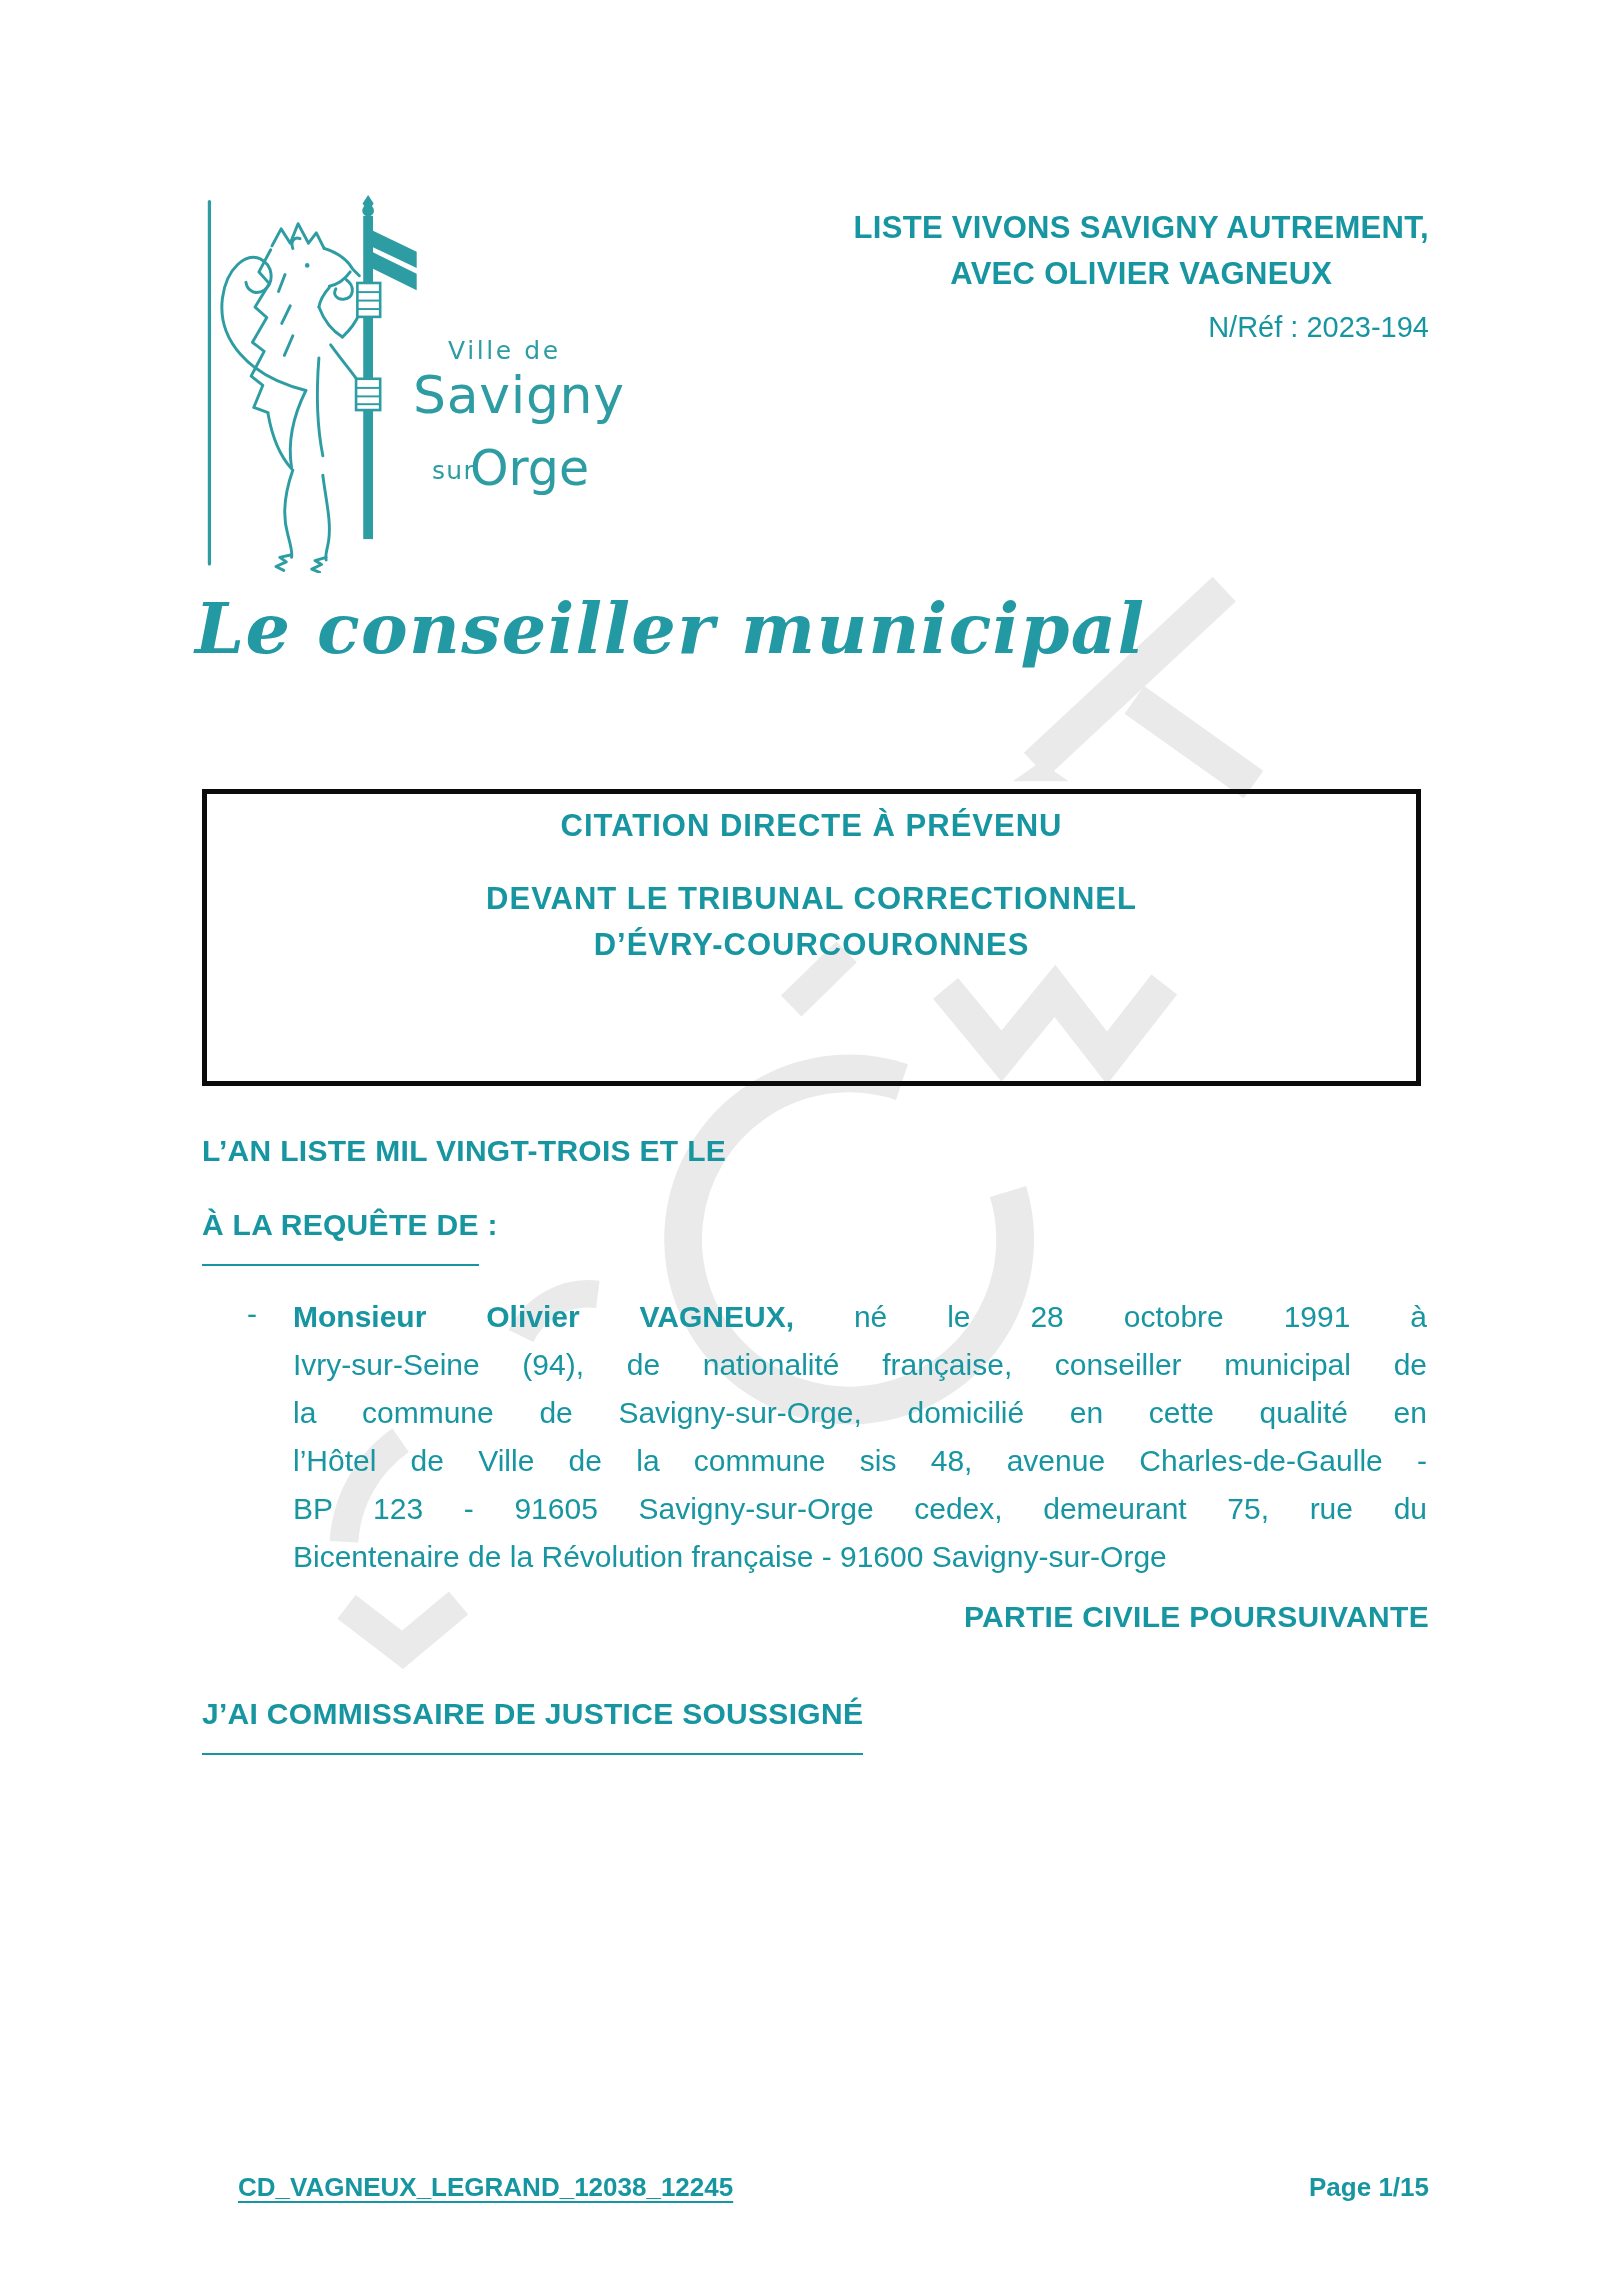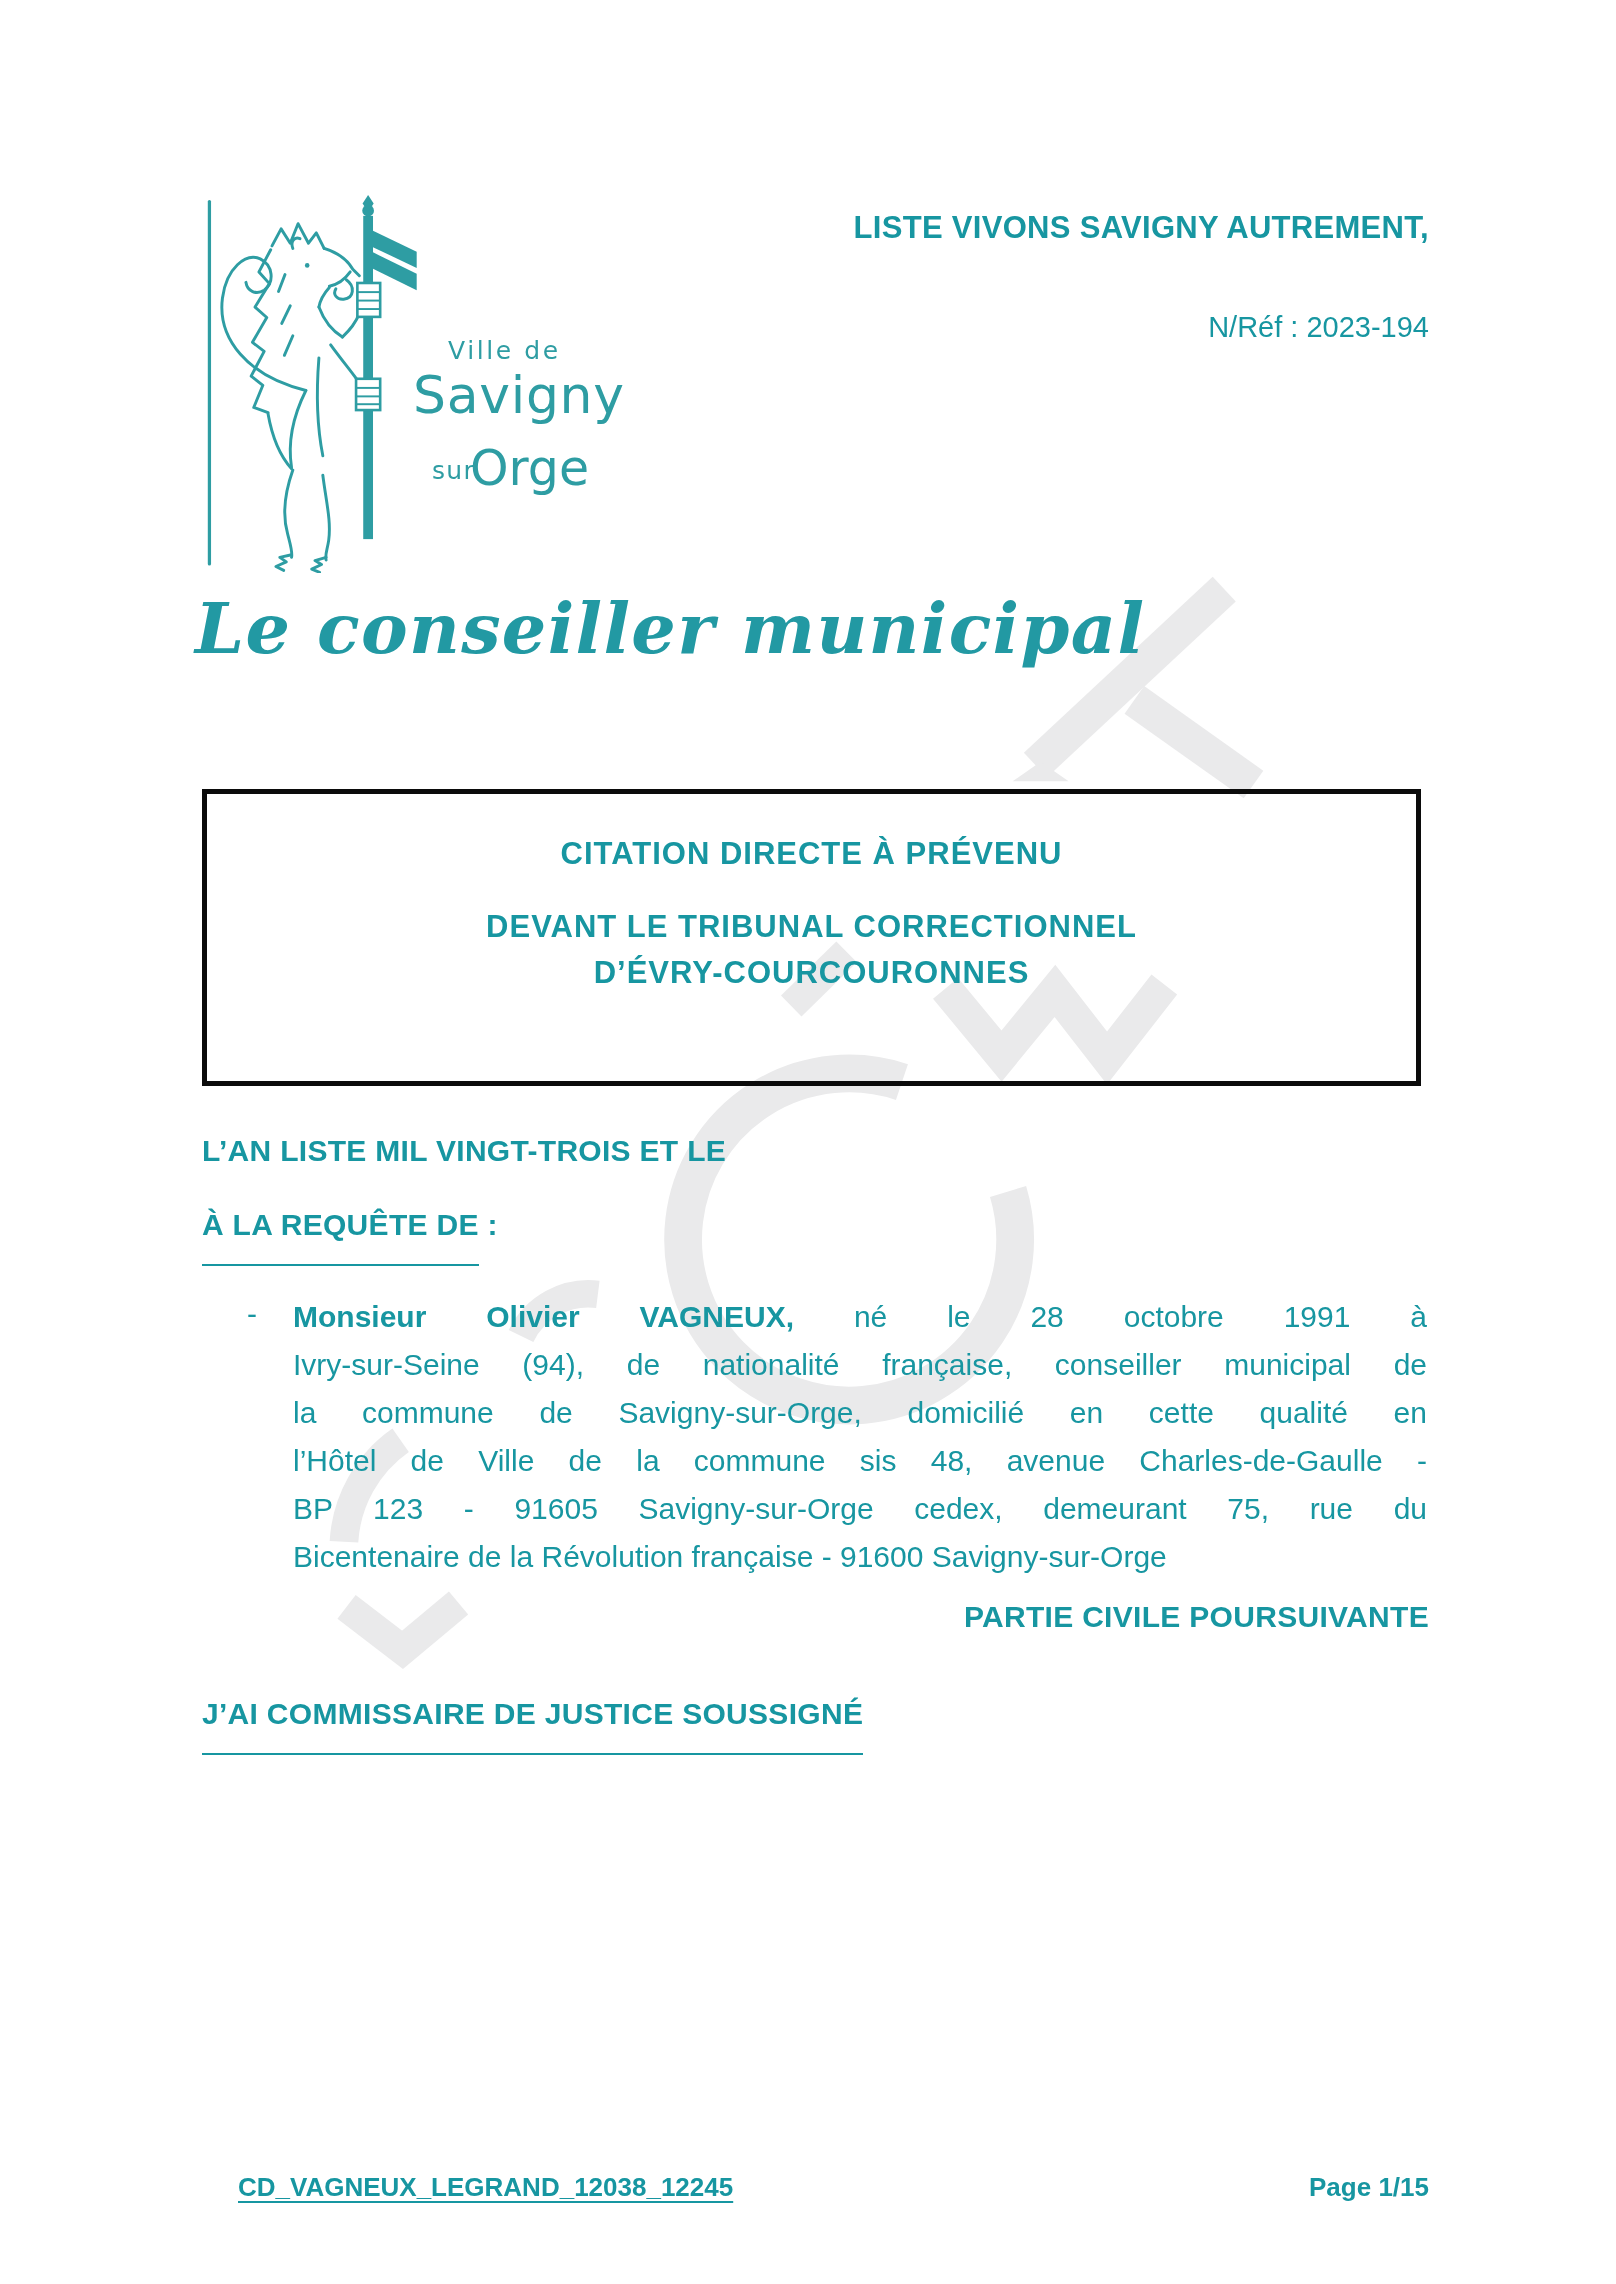--- a/index.html
+++ b/index.html
@@ -20,21 +20,21 @@
   .lg-ville{left:448px;top:336px;font-size:25px;letter-spacing:2.6px;}
   .lg-savigny{left:413px;top:365px;font-size:52px;letter-spacing:0.7px;}
   .lg-sur{left:432px;top:456px;font-size:25px;letter-spacing:1.3px;}
   .lg-orge{left:470px;top:432px;font-size:49px;margin-top:8px;}
   
   .tagline{left:195px;top:587px;font-size:70px;font-weight:bold;font-style:italic;
            font-family:"DejaVu Serif", serif;color:#2299A3;letter-spacing:1.3px;}
   
   .tbox{left:202px;top:789px;width:1219px;height:297px;border:5.2px solid #0b0b0b;
         box-sizing:border-box;text-align:center;color:#1796A1;font-weight:bold;
-        font-size:31px;letter-spacing:1px;padding-top:39px;}
+        font-size:31px;letter-spacing:1px;padding-top:11px;}
   .tbox .l{line-height:42px;}
   .gap-lg{height:31px;}
   .gap-sm{height:3.9px;}
   
   .h-bold{font-size:30px;font-weight:bold;color:#1796A1;letter-spacing:0.3px;}
   .lan{left:202px;top:1134px;}
   .requete{left:202px;top:1208px;}
   .u-span{display:inline-block;padding-bottom:22px;border-bottom:2.6px solid #1796A1;}
   
   .dash{left:247px;top:1297px;font-size:30px;color:#1796A1;}
@@ -127,20 +127,21 @@
     </g>
   </svg>
 
   <div class="abs lg lg-ville">Ville de</div>
   <div class="abs lg lg-savigny">Savigny</div>
   <div class="abs lg lg-sur">sur</div>
   <div class="abs lg lg-orge">Orge</div>
 
   <div class="abs hdr">
     <div>LISTE VIVONS SAVIGNY AUTREMENT,</div>
+    <div>AVEC OLIVIER VAGNEUX</div>
   </div>
   <div class="abs ref">N/Réf : 2023-194</div>
 
   <div class="abs tagline">Le conseiller municipal</div>
 
   <div class="abs tbox">
     <div class="l">CITATION DIRECTE À PRÉVENU</div>
     <div class="gap-lg"></div>
     <div class="l">DEVANT LE TRIBUNAL CORRECTIONNEL</div>
     <div class="gap-sm"></div>

